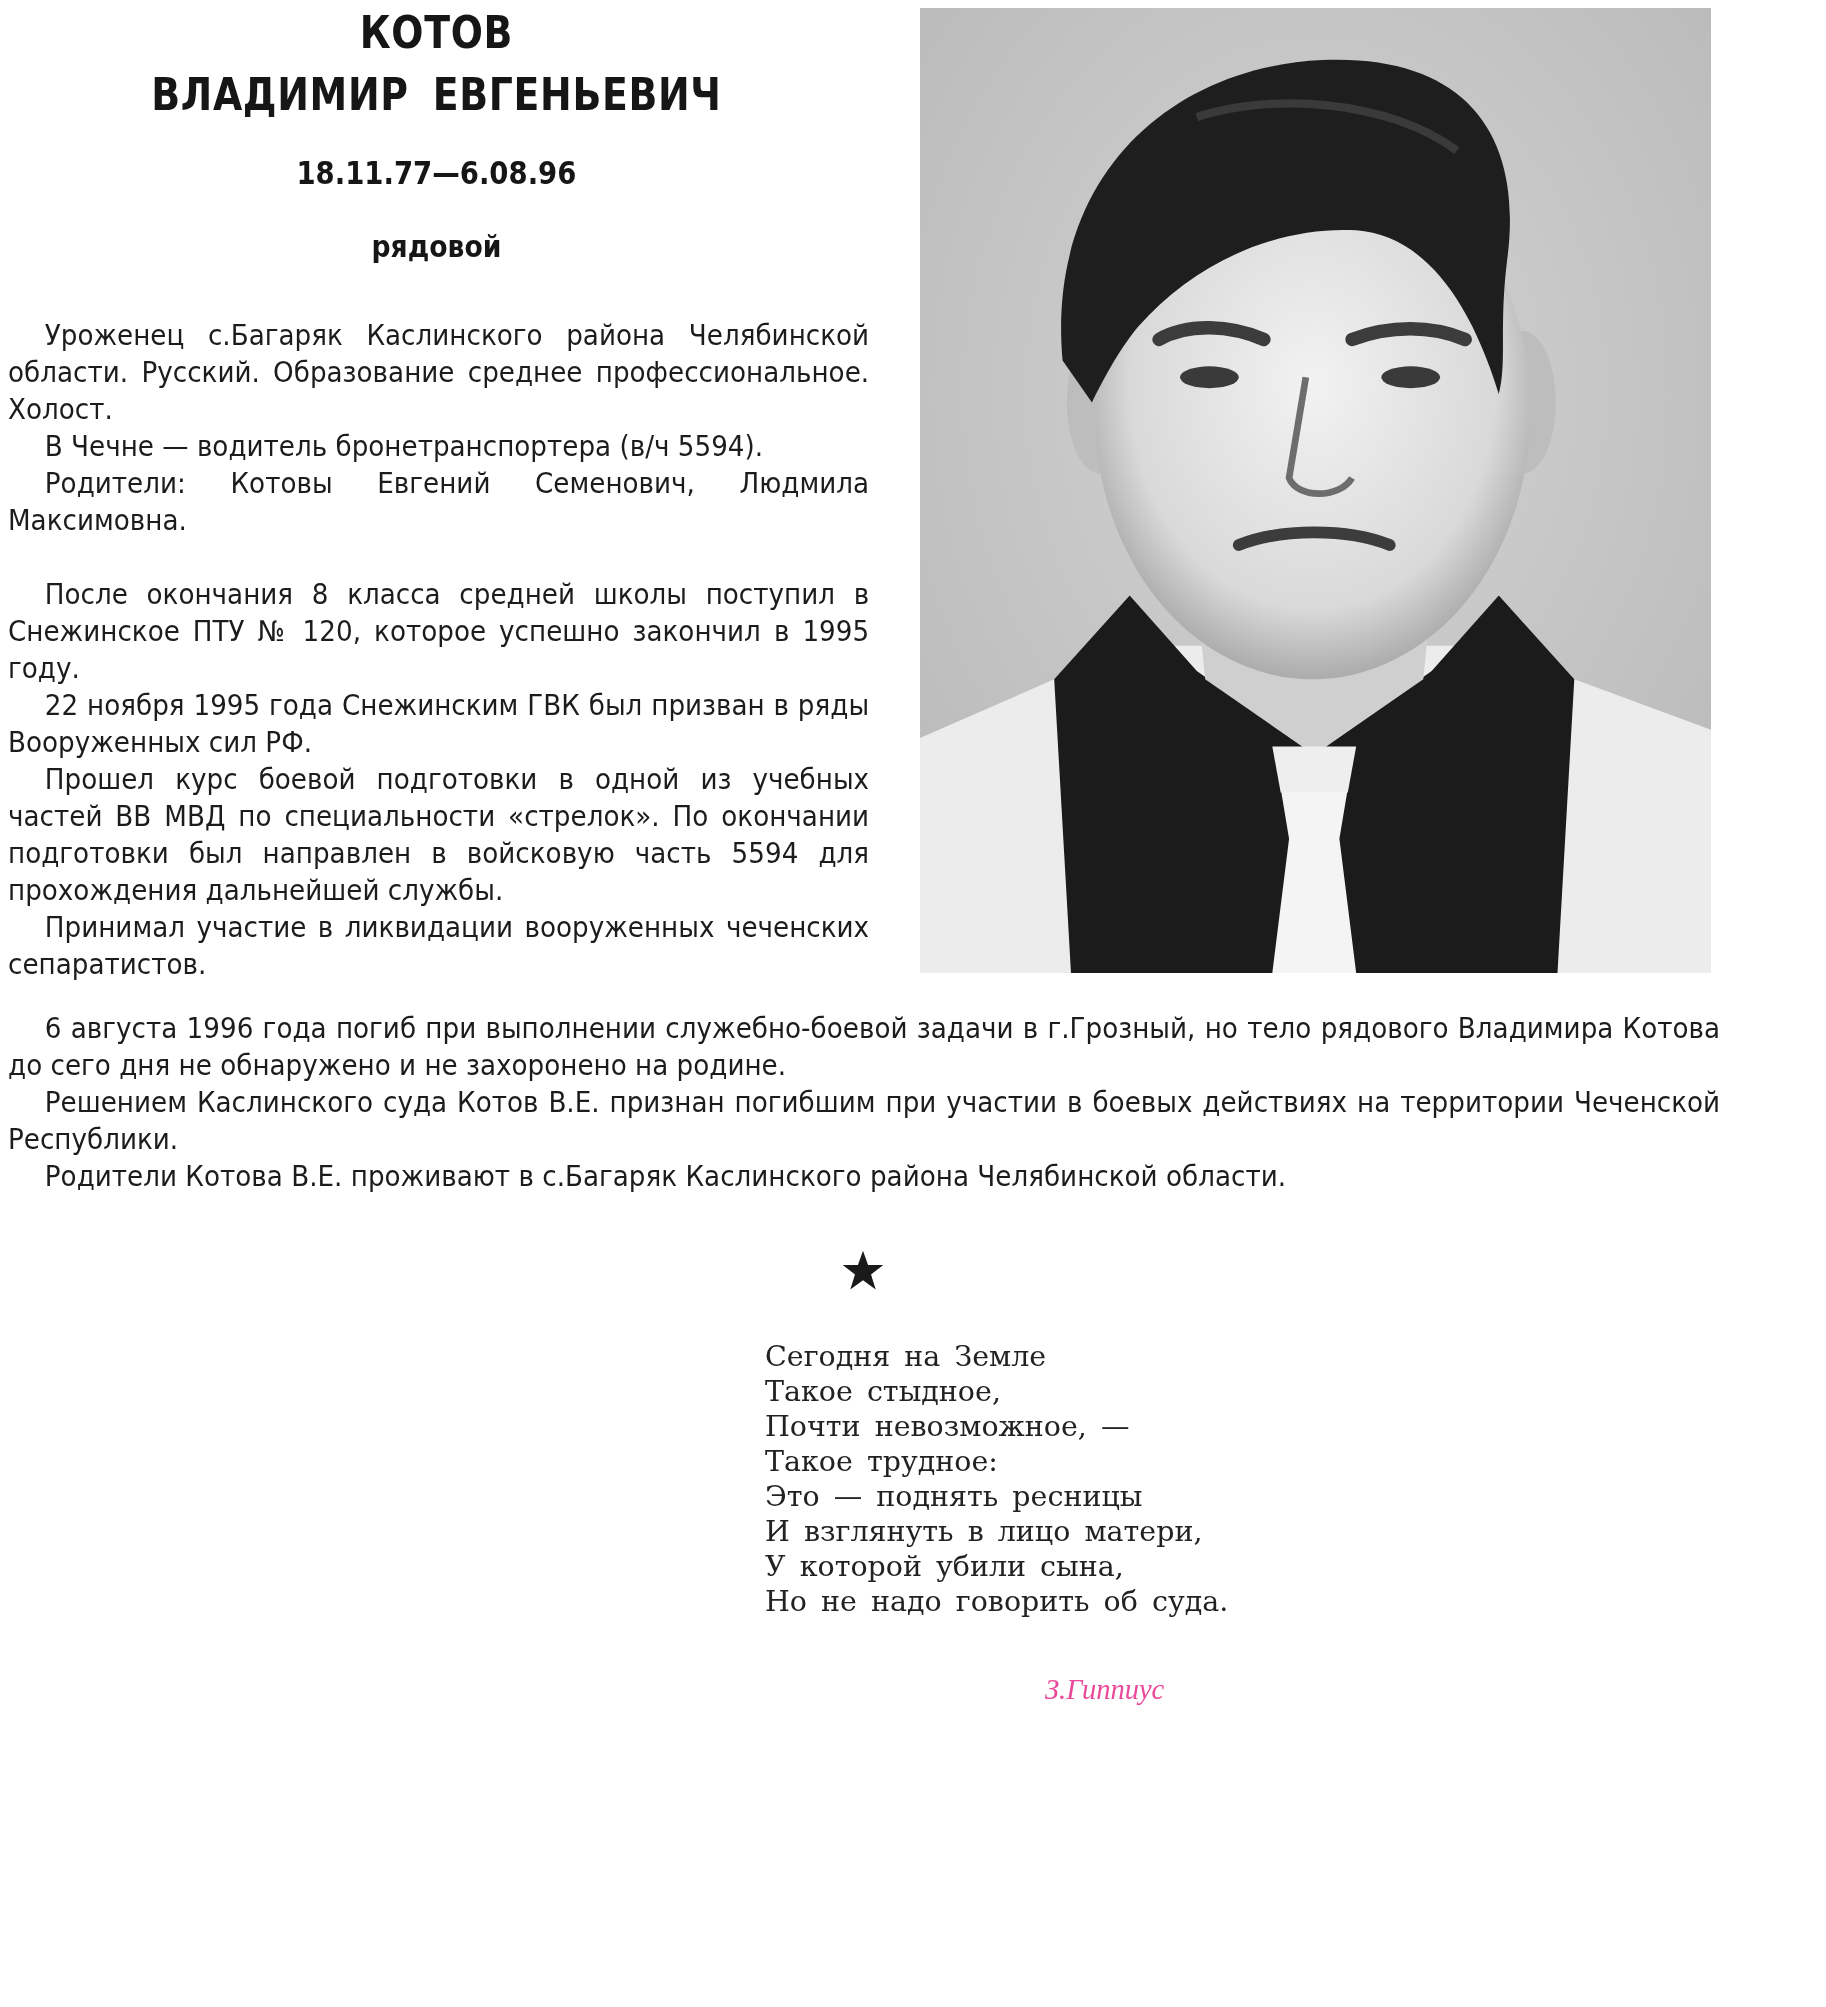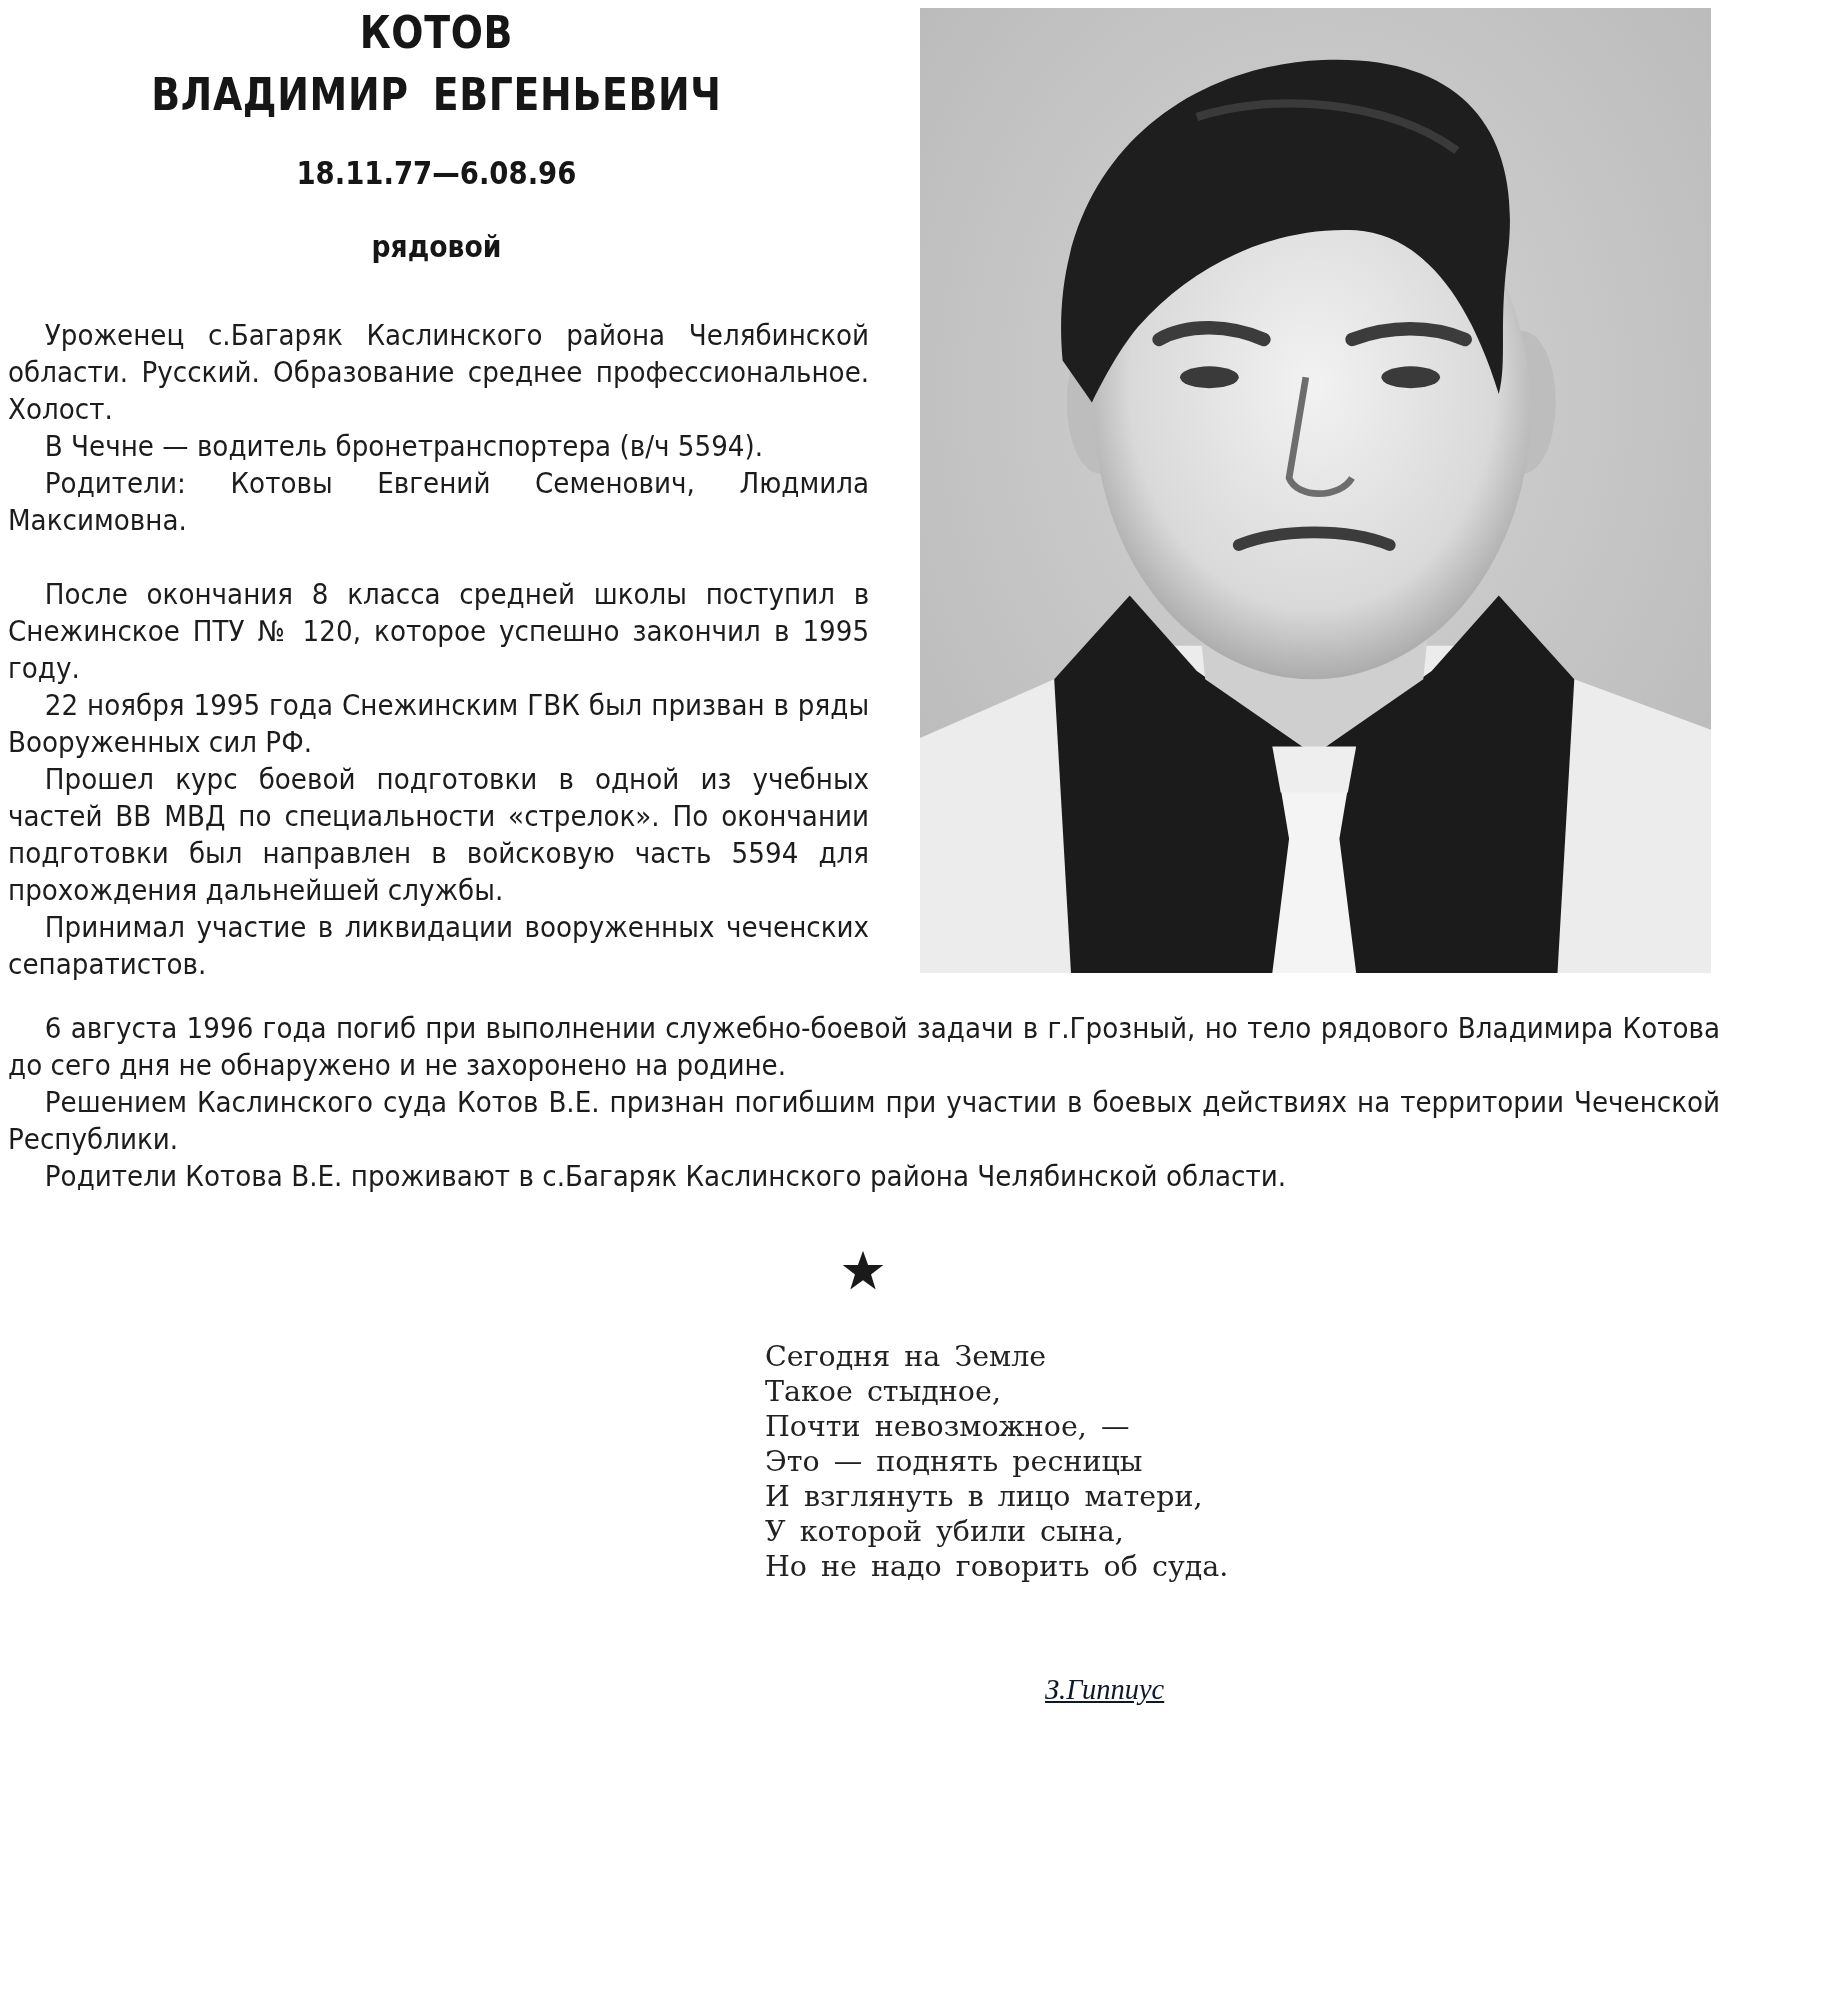--- a/index.html
+++ b/index.html
@@ -48,21 +48,21 @@
     position: absolute; left: 733px; top: 1339px;
     font-family: "DejaVu Serif", "Liberation Serif", serif;
     font-size: 28.5px; line-height: 35px; color: #222;
     word-spacing: 5px;
     margin-left: 32px;
   }
   #poem div { white-space: nowrap; }
   #attribution {
     position: absolute; left: 1045px; top: 1674px;
     font-family: "Liberation Serif", "DejaVu Serif", serif; font-style: italic;
-    font-size: 28.5px; color: #0f172a; text-decoration: underline;
+    font-size: 28.5px; color: #ec4899;
   }
 </style>
 </head>
 <body>
 
 <div id="surname" class="heading">КОТОВ</div>
 <div id="fullname" class="heading">ВЛАДИМИР ЕВГЕНЬЕВИЧ</div>
 <div id="dates" class="heading">18.11.77—6.08.96</div>
 <div id="rank" class="heading">рядовой</div>
 
@@ -129,19 +129,20 @@
 <div id="star">
   <svg viewBox="0 0 52 52" width="44" height="44">
     <polygon points="26,2 32,19 50,19 35.5,30 41,48 26,37 11,48 16.5,30 2,19 20,19" fill="#1a1a1a"></polygon>
   </svg>
 </div>
 
 <div id="poem">
   <div>Сегодня на Земле</div>
   <div>Такое стыдное,</div>
   <div>Почти невозможное, —</div>
+  <div>Такое трудное:</div>
   <div>Это — поднять ресницы</div>
   <div>И взглянуть в лицо матери,</div>
   <div>У которой убили сына,</div>
   <div>Но не надо говорить об суда.</div>
 </div>
 <div id="attribution">З.Гиппиус</div>
 
 
 </body></html>

